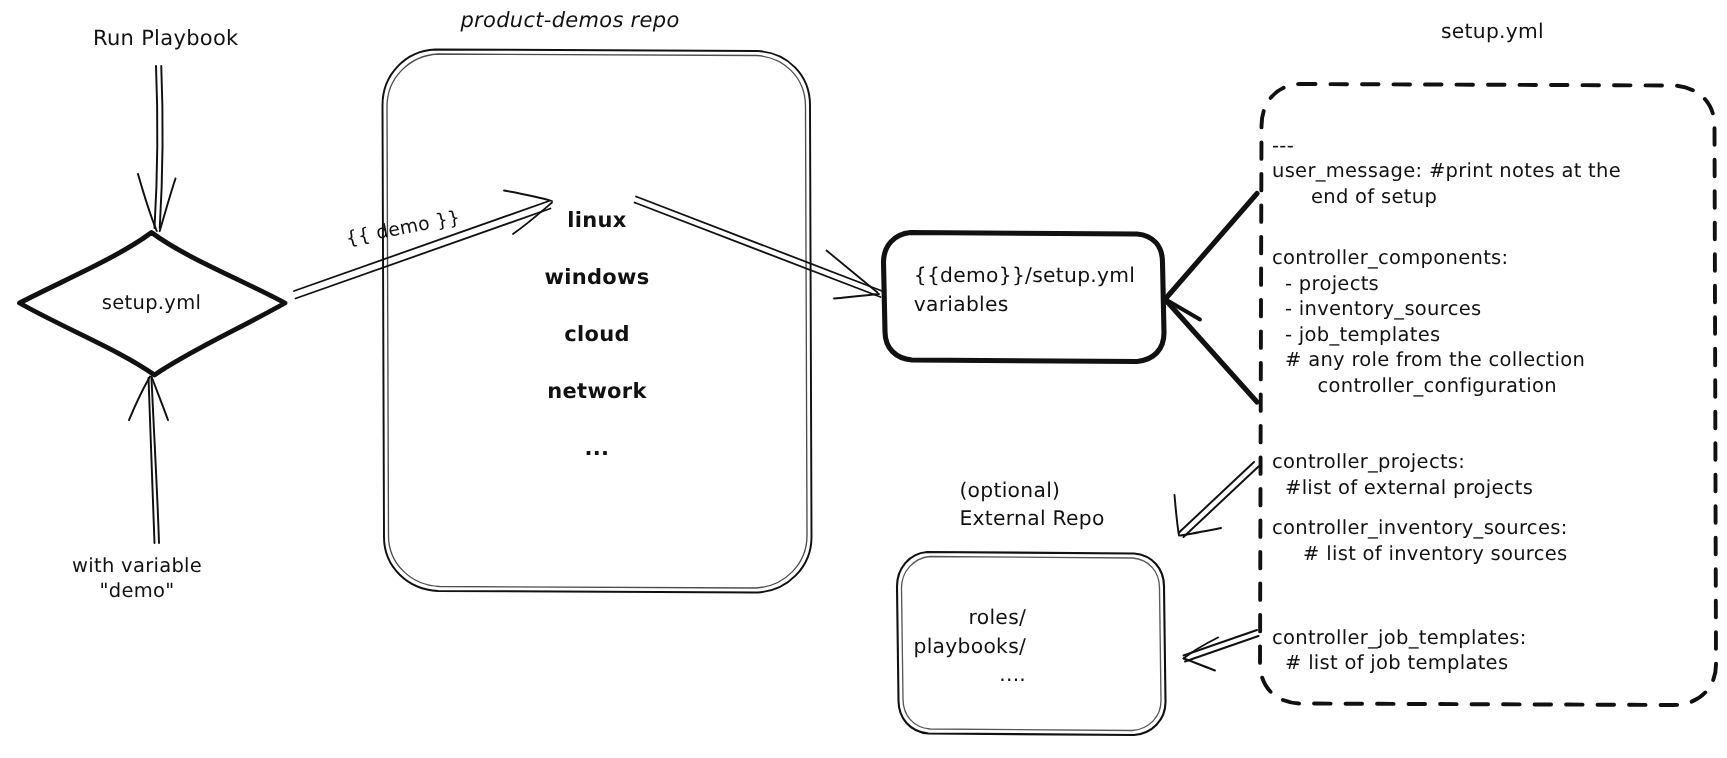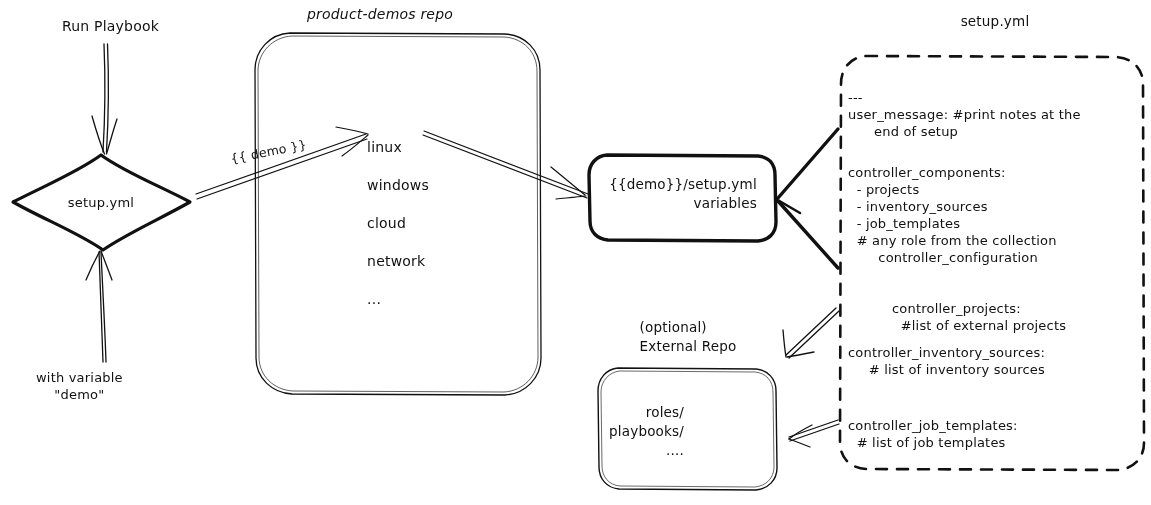--- a/index.html
+++ b/index.html
@@ -27,34 +27,34 @@
     color: #111111;
     font-family: "DejaVu Sans", sans-serif;
     font-size: 13px;
     line-height: 17px;
     white-space: pre;
     letter-spacing: 0.2px;
   }
 
   
   #run-playbook      { left: 62px;  top: 18px;  font-size: 14px; }
-  #with-variable     { left: 36px;  top: 369px; font-size: 13px; text-align: center; }
+  #with-variable     { left: 48px;  top: 369px; font-size: 13px; text-align: center; }
   #diamond-label     { left: 101px; top: 194px; font-size: 13px; transform: translateX(-50%); }
   #repo-title        { left: 380px; top: 6px;   font-size: 14px; transform: translateX(-50%); font-style: italic; }
-  #repo-items        { left: 398px; top: 128px; font-size: 14px; transform: translateX(-50%); line-height: 38px; }
+  #repo-items        { left: 398px; top: 128px; font-size: 14px; transform: translateX(-50%); text-align: center; line-height: 38px; font-weight: bold; }
   #demo-arrow-label  { left: 230px; top: 143px; font-size: 12.5px; transform: rotate(-11deg); }
-  #vars-box-label    { left: 683px; top: 175px; font-size: 13.5px; transform: translateX(-50%); text-align: right; line-height: 19px; }
+  #vars-box-label    { left: 683px; top: 175px; font-size: 13.5px; transform: translateX(-50%); text-align: left; line-height: 19px; }
   #setup-title       { left: 995px; top: 13px;  font-size: 13.5px; transform: translateX(-50%); }
   #ext-title         { left: 688px; top: 318px; font-size: 13.5px; transform: translateX(-50%); line-height: 19px; }
   #ext-items         { left: 609px; top: 403px; font-size: 13.5px; line-height: 19px; text-align: right; }
 
   .yml-block { position: absolute; left: 848px; font-size: 13px; line-height: 17px; white-space: pre; }
   #yml-1 { top: 89px; }
   #yml-2 { top: 164px; }
-  #yml-3 { top: 300px; margin-left: 44px; }
+  #yml-3 { top: 300px; }
   #yml-4 { top: 344px; text-align: right; }
   #yml-5 { top: 417px; }
 </style>
 </head>
 <body>
 
 <div id="canvas">
 
   <svg id="sketch" viewBox="0 0 1151 505" xmlns="http://www.w3.org/2000/svg">
 

